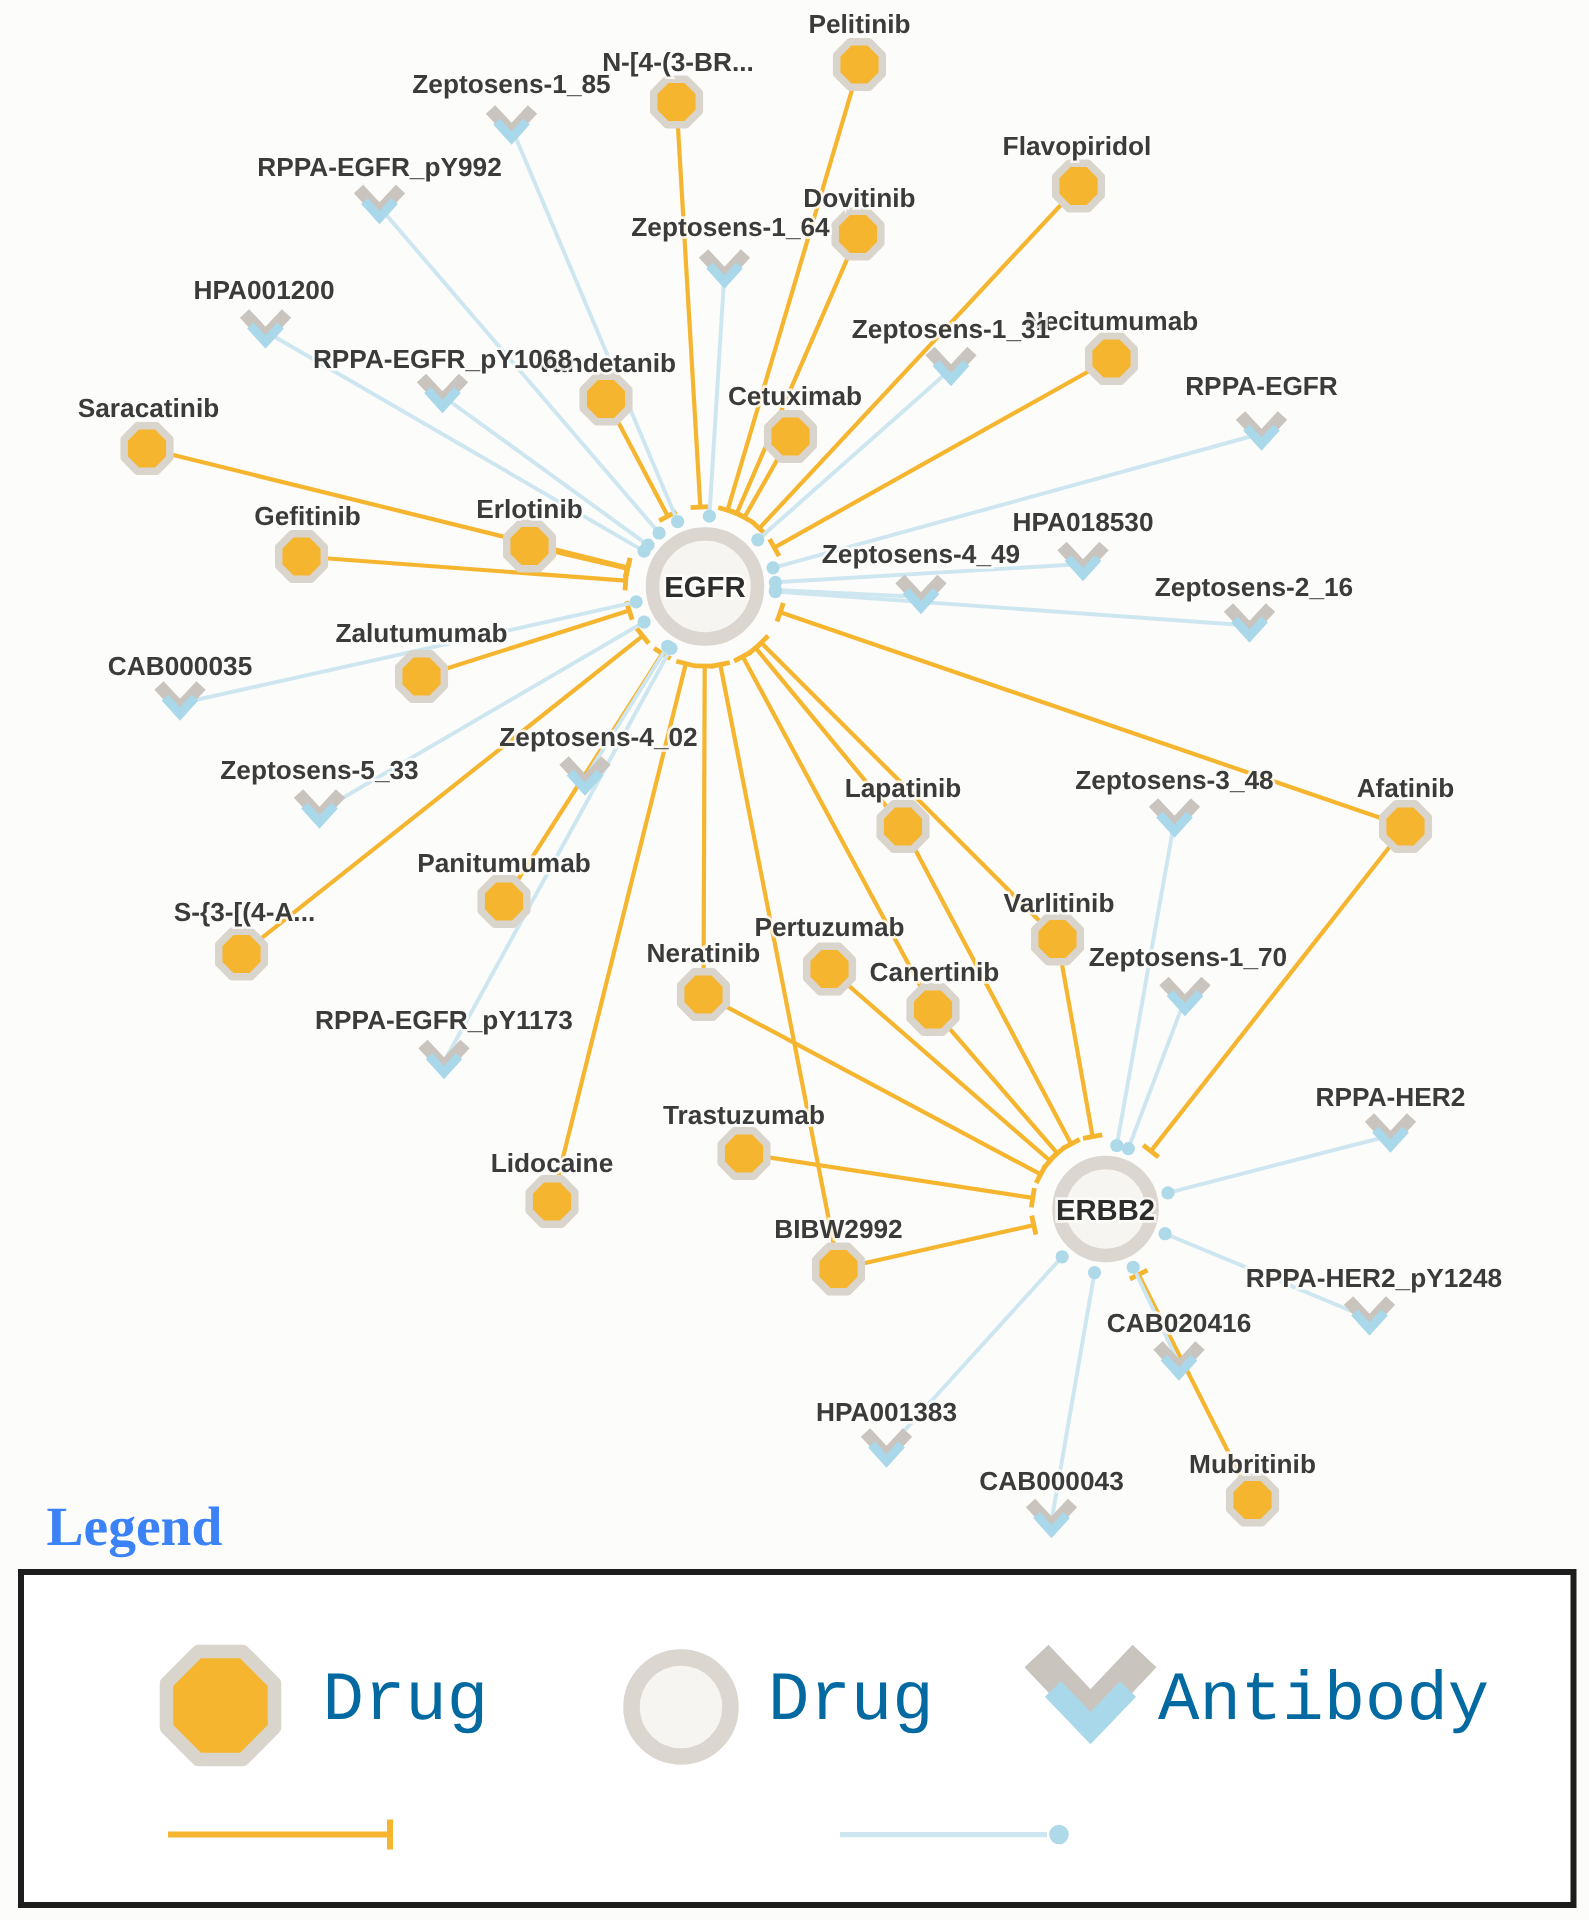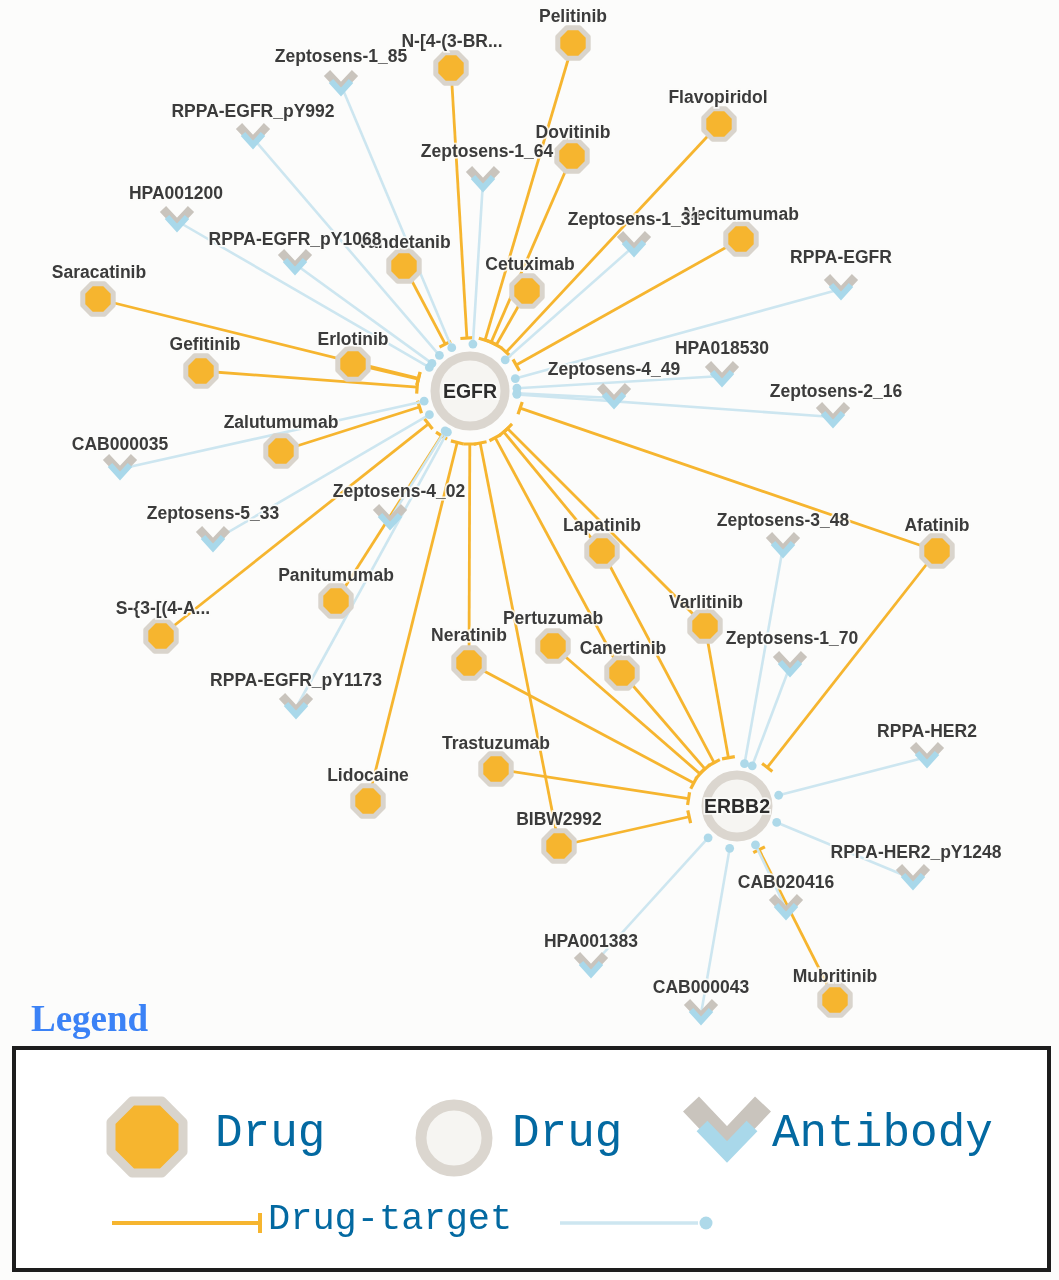--- a/index.html
+++ b/index.html
@@ -466,21 +466,20 @@
     <svg class="legend-icon" style="left:661px;top:34px" width="100" height="100" viewBox="0 0 100 100">
       <path d="M 14 20 L 50 58 L 86 20" fill="none" stroke="#c9c4bd" stroke-width="22"></path>
       <path d="M 25 42 L 50 68 L 75 42" fill="none" stroke="#a9d8ea" stroke-width="15"></path>
     </svg>
     <div class="legend-label lg" style="left:756px;top:58px">Antibody</div>
 
     <svg class="legend-icon" style="left:92px;top:160px" width="170" height="26" viewBox="0 0 170 26">
       <line x1="4" y1="13" x2="150" y2="13" stroke="#f6b52f" stroke-width="4"></line>
       <line x1="152" y1="3" x2="152" y2="23" stroke="#f6b52f" stroke-width="4"></line>
     </svg>
-    <div class="legend-label md" style="left:252px;top:148px">Drug-target</div>
 
     <svg class="legend-icon" style="left:540px;top:160px" width="170" height="26" viewBox="0 0 170 26">
       <line x1="4" y1="13" x2="142" y2="13" stroke="#cde6f0" stroke-width="3.5"></line>
       <circle cx="150" cy="13" r="6.5" fill="#aed9e9"></circle>
     </svg>
 
   </div>
 </div>
 
 </body></html>

